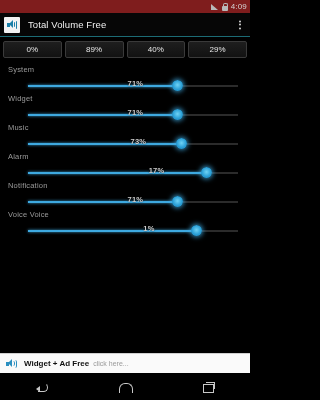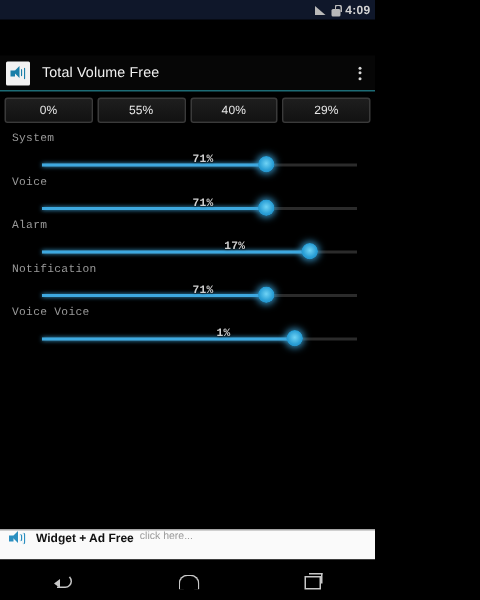--- a/index.html
+++ b/index.html
@@ -6,23 +6,23 @@
   html,body {
     width:250px; height:400px;
     background:#000;
     font-family:"Liberation Sans", sans-serif;
     overflow:hidden;
   }
   #app { position:relative; width:250px; height:400px; background:#000; }
 
   
   .statusbar {
-    height:13px; background:#0f172a; position:relative;
+    height:13px; background:#7f1d1d; position:relative;
     display:flex; align-items:center; justify-content:flex-end;
-    padding-right:3px; gap:3px;font-weight:bold;
+    padding-right:3px; gap:3px;
   }
   .sb-icon { display:inline-block; }
   .ico-signal { width:8px; height:7px; position:relative; }
   .ico-signal:before {
     content:""; position:absolute; left:0; bottom:0;
     width:0; height:0;
     border-left:7px solid #b9b9b9; border-top:6px solid transparent;
   }
   .ico-lock { width:6px; height:8px; position:relative; }
   .ico-lock:before {
@@ -36,21 +36,20 @@
     border-radius:2px 2px 0 0;
   }
   .sb-clock { font-size:8px; color:#d3d3d3; letter-spacing:.2px; }
 
   
   .actionbar {
     height:24px; background:#060606;
     display:flex; align-items:center;
     border-bottom:1.5px solid #1c6b75;
     position:relative;
-    margin-top:24px;
   }
   .app-icon {
     width:16px; height:16px; margin-left:4px;
     background:#f2f2f2; border-radius:1px;
     display:flex; align-items:center; justify-content:center;
     flex:none;
   }
   .spk { position:relative; width:11px; height:9px; }
   .spk .body {
     position:absolute; left:0; top:2.5px;
@@ -90,21 +89,21 @@
     flex:1; height:17px;
     background:linear-gradient(#1e1e1e,#121212);
     border:1px solid #3a3a3a; border-radius:2px;
     color:#e6e6e6; font-size:8px;
     display:flex; align-items:center; justify-content:center;
     cursor:pointer; letter-spacing:.1px;
   }
 
   
   .sliders { padding:2px 0 0 0; }
-  .row { position:relative; height:29px;font-family:Liberation Mono, monospace; }
+  .row { position:relative; height:29px; }
   .row-label {
     position:absolute; left:8px; top:2px;
     font-size:7.5px; color:#9a9a9a; letter-spacing:.2px;
   }
   .track-wrap {
     position:absolute; left:28px; right:12px; top:17px; height:12px;
   }
   .track-bg {
     position:absolute; left:0; right:0; top:5px; height:1.5px;
     background:#2b2b2b;
@@ -124,21 +123,21 @@
     position:absolute; top:-1.5px;
     font-size:7.5px; color:#cfcfcf; font-weight:bold;
     transform:translateX(-50%); letter-spacing:.2px;
     text-shadow:0 0 2px #000;
   }
 
   
   .ad {
     position:absolute; left:0; bottom:27px;
     width:250px; height:20px; background:#fafafa;
-    display:flex; align-items:flex-start; cursor:pointer;
+    display:flex; align-items:center; cursor:pointer;
     border-top:1px solid #cfcfcf;
   }
   .ad-icon { margin-left:6px; display:flex; align-items:center; }
   .ad-icon .spk .body { background:#2b8fc0; }
   .ad-icon .spk .cone { border-right-color:#2b8fc0; }
   .ad-icon .spk .w1, .ad-icon .spk .w2 { border-color:#2b8fc0; }
   .ad-title {
     font-size:8px; font-weight:bold; color:#111; margin-left:7px;
   }
   .ad-sub { font-size:7px; color:#9a9a9a; margin-left:4px; }
@@ -205,47 +204,56 @@
     <div class="app-title">Total Volume Free</div>
     <div class="overflow">
       <span></span>
         <span></span>
         <span></span>
     </div>
   </div>
 
   <div class="presets">
     <div class="preset">0%</div>
-    <div class="preset">55%</div>
+    <div class="preset">89%</div>
     <div class="preset">40%</div>
     <div class="preset">29%</div>
   </div>
 
   <div class="sliders">
 
     <div class="row">
       <div class="row-label">System</div>
       <div class="track-wrap">
         <div class="track-bg"></div>
         <div class="track-fill" style="width: 71%;"></div>
         <div class="thumb" style="left: 71%;"></div>
         <div class="pct" style="left: 51.12%;">71%</div>
       </div>
     </div>
 
     <div class="row">
-      <div class="row-label">Voice</div>
+      <div class="row-label">Widget</div>
       <div class="track-wrap">
         <div class="track-bg"></div>
         <div class="track-fill" style="width: 71%;"></div>
         <div class="thumb" style="left: 71%;"></div>
         <div class="pct" style="left: 51.12%;">71%</div>
       </div>
     </div>
 
+    <div class="row">
+      <div class="row-label">Music</div>
+      <div class="track-wrap">
+        <div class="track-bg"></div>
+        <div class="track-fill" style="width: 73%;"></div>
+        <div class="thumb" style="left: 73%;"></div>
+        <div class="pct" style="left: 52.56%;">73%</div>
+      </div>
+    </div>
 
     <div class="row">
       <div class="row-label">Alarm</div>
       <div class="track-wrap">
         <div class="track-bg"></div>
         <div class="track-fill" style="width: 85%;"></div>
         <div class="thumb" style="left: 85%;"></div>
         <div class="pct" style="left: 61.2%;">17%</div>
       </div>
     </div>

